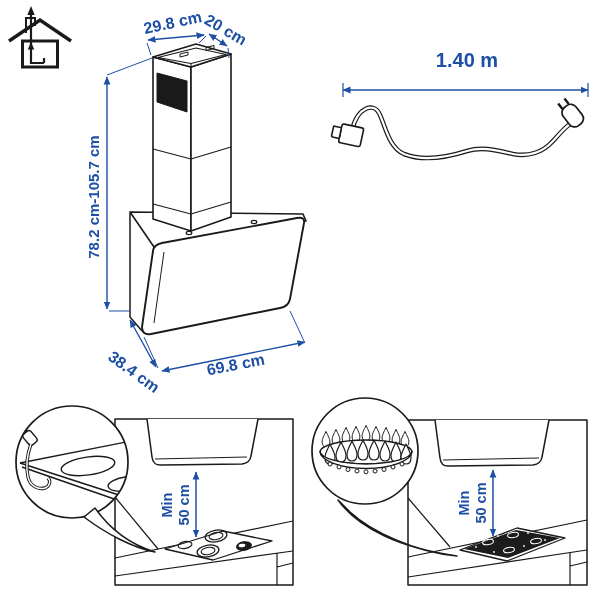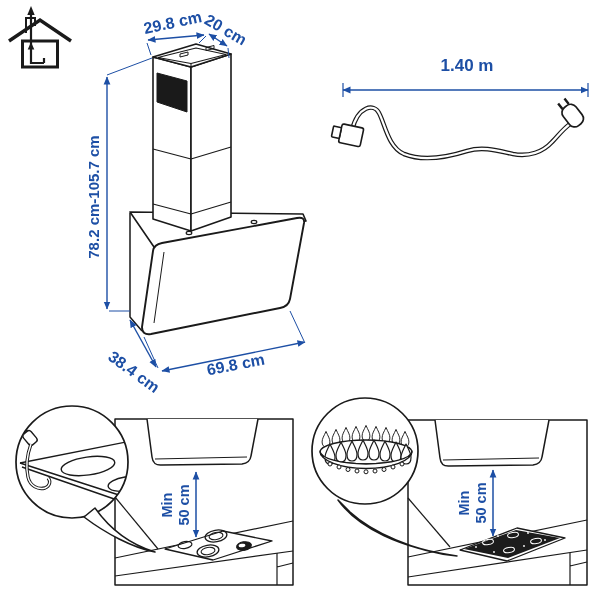--- a/index.html
+++ b/index.html
@@ -211,21 +211,21 @@
 <div class="dim-label rot-n12" style="left:128px;top:14px;width:90px;height:20px;font-size:16px;">29.8 cm</div>
 
 <div class="dim-label rot-p30" style="left:192px;top:21px;width:66px;height:20px;font-size:16px;">20 cm</div>
 
 <div class="dim-label rot-n90" style="left:16px;top:187px;width:160px;height:20px;font-size:15px;">78.2 cm-105.7 cm</div>
 
 <div class="dim-label rot-p36" style="left:93px;top:363px;width:80px;height:20px;font-size:16px;">38.4 cm</div>
 
 <div class="dim-label rot-n11" style="left:191px;top:356px;width:90px;height:20px;font-size:16px;">69.8 cm</div>
 
-<div class="dim-label" style="left:417px;top:57px;width:100px;height:20px;font-size:17px;">1.40 m</div>
+<div class="dim-label" style="left:417px;top:49px;width:100px;height:20px;font-size:20px;">1.40 m</div>
 
 <div class="dim-label rot-n90 min-label" style="left:147px;top:487px;width:60px;height:36px;font-size:14.5px;">
   <span>Min</span><br>
   <span>50 cm</span>
 </div>
 
 <div class="dim-label rot-n90 min-label" style="left:444px;top:485px;width:60px;height:36px;font-size:14.5px;">
   <span>Min</span><br>
   <span>50 cm</span>
 </div>

